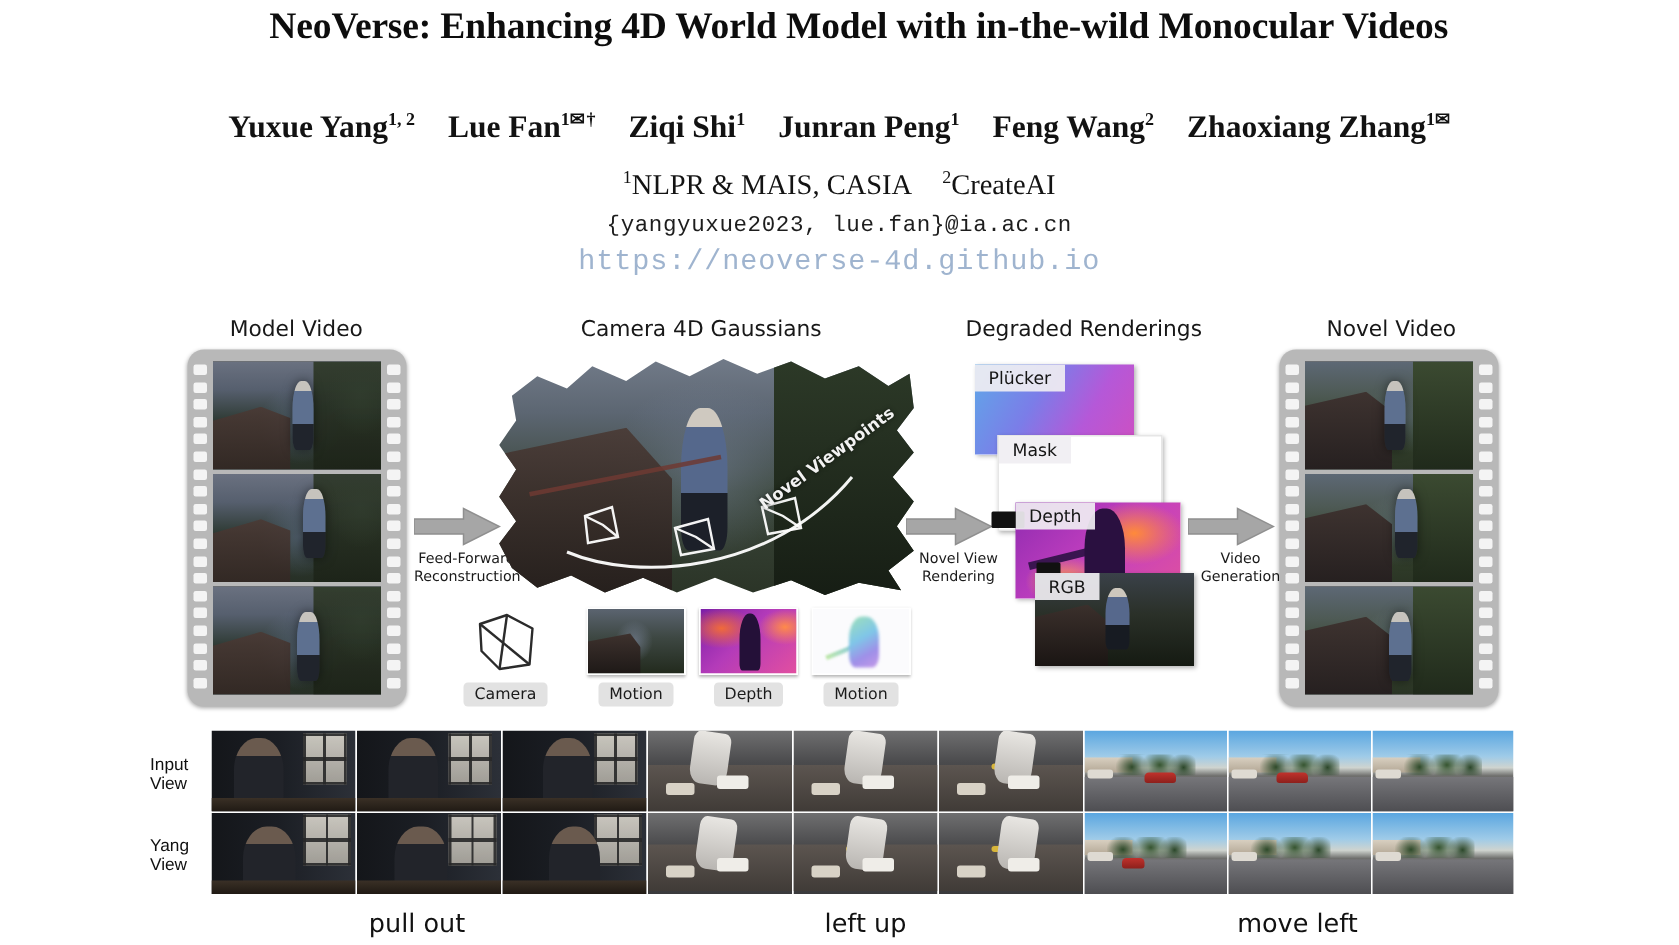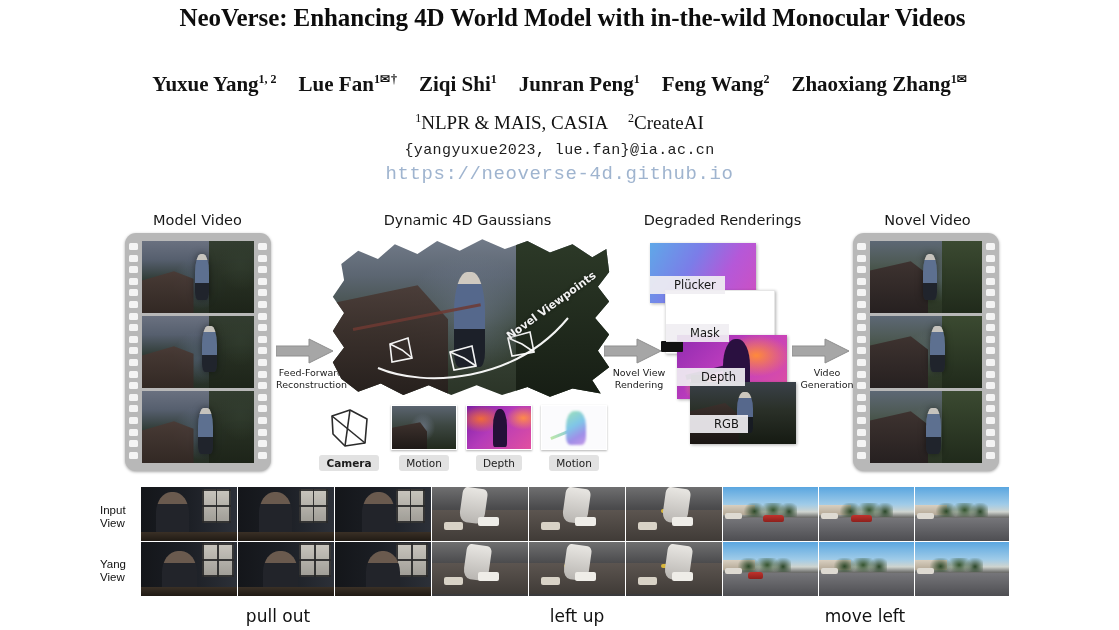--- a/index.html
+++ b/index.html
@@ -304,27 +304,26 @@
   
   .card {
     position: absolute;
     box-shadow: 1px 1px 3px rgba(0,0,0,.3);
     overflow: hidden;
   }
   .card-label {
     position: absolute;
     left: 0; top: 0;
     background: rgba(240,238,242,.92);
-    padding: 2px 9px 2px 24px;
+    padding: 2px 9px 2px 9px;
     font-family: "DejaVu Sans", sans-serif;
     font-size: 11.5px;
     color: #151515;
     z-index: 4;
     white-space: nowrap;
-    margin-top: 33px;
   }
   .c-plucker {
     background: linear-gradient(120deg, #5fa8e8 0%, #7b7de8 38%, #b558d8 68%, #cf4fc0 100%);
   }
   .c-mask { background: #ffffff; border: 1px solid #e6e6e6; }
   .c-depth {
     background:
       radial-gradient(ellipse 55% 60% at 72% 32%, #ff8a3a 0%, rgba(255,138,58,0) 55%),
       radial-gradient(ellipse 40% 45% at 30% 82%, #ff9a55 0%, rgba(255,154,85,0) 60%),
       linear-gradient(135deg, #8f2bb0 0%, #c23fbf 50%, #e0519f 100%);
@@ -486,21 +485,21 @@
 </div>
 
 <div class="affil-line">
   <span class="affil"><sup>1</sup><span>NLPR &amp; MAIS, CASIA</span></span><span class="affil"><sup>2</sup><span>CreateAI</span></span>
 </div>
 
 <div class="email-line">{yangyuxue2023, lue.fan}@ia.ac.cn</div>
 <div class="url-line">https://neoverse-4d.github.io</div>
 
 <div class="col-head" style="left:125px; top:212px; width:145px;">Model Video</div>
-<div class="col-head" style="left:360px; top:212px; width:215px;">Dynamic 4D Gaussians</div>
+<div class="col-head" style="left:360px; top:212px; width:215px;">Camera 4D Gaussians</div>
 <div class="col-head" style="left:620px; top:212px; width:205px;">Degraded Renderings</div>
 <div class="col-head" style="left:855px; top:212px; width:145px;">Novel Video</div>
 
 <div class="filmstrip" style="left:125px; top:233px; width:146px; height:238px;">
   <div class="sprocket-col left">
     <div class="sprocket"></div>
       <div class="sprocket"></div>
       <div class="sprocket"></div>
       <div class="sprocket"></div>
       <div class="sprocket"></div>
@@ -580,21 +579,21 @@
       <path d="M60,108 L72,114 L82,122"></path>
       <path d="M120,116 L142,110 L146,130 L124,134 Z"></path>
       <path d="M120,116 L134,122 L146,130"></path>
       <path d="M178,102 L200,96 L204,116 L182,120 Z"></path>
       <path d="M178,102 L192,108 L204,116"></path>
     </g>
   </svg>
   <div class="nv-text" style="left:174px; top:96px; transform:rotate(-36deg); transform-origin:left top;">Novel Viewpoints</div>
 </div>
 
-<div class="thumb-item" style="left:316px; top:405px; width:66px;font-weight:bold;">
+<div class="thumb-item" style="left:304px; top:405px; width:66px;">
   <div class="camera-icon-box">
     <svg width="48" height="42" viewBox="0 0 48 42">
       <g fill="none" stroke="#2b2b2b" stroke-width="1.6" stroke-linejoin="round">
         <path d="M7,9 L25,3 L42,12 L40,36 L20,39 L8,27 Z"></path>
         <path d="M25,3 L20,39"></path>
         <path d="M7,9 L40,36"></path>
       </g>
     </svg>
   </div>
   <span class="chip">Camera</span>

